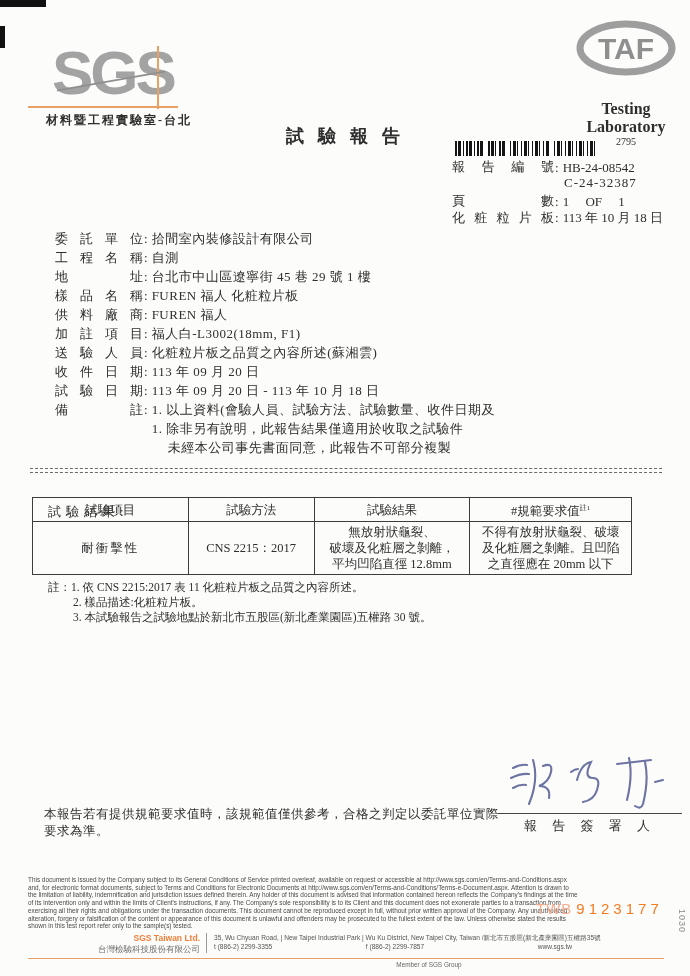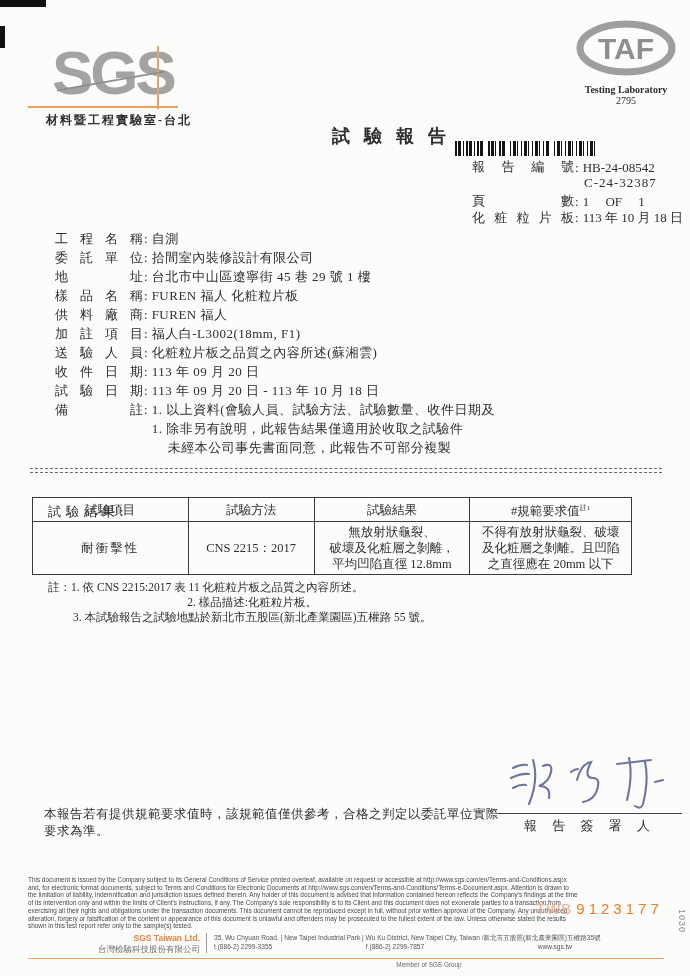--- a/index.html
+++ b/index.html
@@ -10,30 +10,30 @@
   .scan-mark-2{position:absolute;left:0;top:26px;width:5px;height:22px;background:#111;}
   
   .sgs-logo{position:absolute;left:52px;top:42px;font-family:"Liberation Sans","DejaVu Sans",sans-serif;
             font-weight:bold;font-size:62px;line-height:62px;color:#a3a3a3;letter-spacing:-3px;}
   .sgs-hline{position:absolute;left:28px;top:106px;width:150px;height:2px;background:#e8a064;}
   .sgs-vline{position:absolute;left:157px;top:46px;width:2px;height:63px;background:#e8a064;}
   .sgs-swoosh{position:absolute;left:56px;top:80px;width:110px;height:2px;background:#8f8f8f;
               transform:rotate(-10deg);border-radius:2px;}
   .lab-name{position:absolute;left:46px;top:112px;font-size:12px;font-weight:bold;letter-spacing:2px;}
   
-  .doc-title{position:absolute;left:240px;top:124px;width:220px;text-align:right;
+  .doc-title{position:absolute;left:240px;top:124px;width:220px;text-align:center;
              font-size:18px;font-weight:bold;letter-spacing:14px;}
   
   .taf{position:absolute;left:568px;top:20px;width:116px;text-align:center;}
-  .taf-line1{font-size:10px;font-weight:bold;margin-top:2px;}
+  .taf-line1{font-size:16px;font-weight:bold;margin-top:18px;}
   .taf-line2{font-size:10px;}
   
   .barcode{position:absolute;left:455px;top:141px;width:140px;height:15px;
            background:repeating-linear-gradient(90deg,#151515 0 1.5px,#fff 1.5px 3px,#151515 3px 6px,#fff 6px 7.5px,#151515 7.5px 8.5px,#fff 8.5px 11px);}
-  .meta{position:absolute;left:472px;top:158px;font-size:13px;}
+  .meta{position:absolute;left:452px;top:158px;font-size:13px;}
   .meta-row{height:17px;white-space:nowrap;}
   .meta .jlabel{width:102px;}
   .report-no-2{margin-left:112px;letter-spacing:1px;margin-top:44px;}
   .jlabel{display:inline-block;text-align:justify;text-align-last:justify;vertical-align:bottom;}
   .colon{margin:0 4px 0 1px;}
   .pre{white-space:pre;}
   
   .fields{position:absolute;left:55px;top:230px;width:610px;font-size:13px;}
   .fieldrow{height:19px;white-space:nowrap;}
   .fields .jlabel{width:88px;}
@@ -46,21 +46,21 @@
   
   .results-label{position:absolute;left:48px;top:480px;font-size:13px;letter-spacing:5px;margin-top:23px;}
   table.results{position:absolute;left:32px;top:497px;width:600px;border-collapse:collapse;}
   table.results th,table.results td{border:1px solid #3c3c3c;text-align:center;
            font-size:12.5px;font-weight:normal;line-height:16px;padding:2px 2px;}
   table.results th{height:19px;}
   col.c1{width:26%;}col.c2{width:21%;}col.c3{width:26%;}col.c4{width:27%;}
   sup.hn{font-size:7px;vertical-align:super;}
   .item-cell{letter-spacing:2px;}
   .notes{position:absolute;left:48px;top:580px;font-size:11.5px;line-height:15px;}
-  .notes .n-indent{padding-left:25px;text-align:center;}
+  .notes .n-indent{padding-left:25px;}
   
   .disclaimer{position:absolute;left:44px;top:806px;width:460px;font-size:12.5px;letter-spacing:0.5px;}
   .sig-svg{position:absolute;left:505px;top:752px;}
   .sig-line{position:absolute;left:498px;top:813px;width:184px;border-top:1px solid #444;}
   .signer-label{position:absolute;left:502px;top:817px;width:176px;text-align:center;
                 font-size:13px;letter-spacing:6px;}
   
   .legal{position:absolute;left:28px;top:876px;width:636px;font-family:"Liberation Sans","DejaVu Sans",sans-serif;
          font-size:6.4px;line-height:7.7px;color:#4a4a4a;}
   .twb{position:absolute;left:536px;top:900px;font-family:Liberation Sans, sans-serif;
@@ -117,22 +117,22 @@
     </div>
     <div class="meta-row">
       <span class="jlabel">頁數</span><span class="colon">:</span><span class="pre">1     OF     1</span>
     </div>
     <div class="meta-row">
       <span class="jlabel">化粧粒片板</span><span class="colon">:</span><span>113 年 10 月 18 日</span>
     </div>
   </div>
 
   <div class="fields">
+    <div class="fieldrow"><span class="jlabel">委託單位</span><span class="colon">:</span><span class="fvalue">拾間室內裝修設計有限公司</span></div>
     <div class="fieldrow"><span class="jlabel">工程名稱</span><span class="colon">:</span><span class="fvalue">自測</span></div>
-    <div class="fieldrow"><span class="jlabel">委託單位</span><span class="colon">:</span><span class="fvalue">拾間室內裝修設計有限公司</span></div>
     <div class="fieldrow"><span class="jlabel">地址</span><span class="colon">:</span><span class="fvalue">台北市中山區遼寧街 45 巷 29 號 1 樓</span></div>
     <div class="fieldrow"><span class="jlabel">樣品名稱</span><span class="colon">:</span><span class="fvalue">FUREN 福人 化粧粒片板</span></div>
     <div class="fieldrow"><span class="jlabel">供料廠商</span><span class="colon">:</span><span class="fvalue">FUREN 福人</span></div>
     <div class="fieldrow"><span class="jlabel">加註項目</span><span class="colon">:</span><span class="fvalue">福人白-L3002(18mm, F1)</span></div>
     <div class="fieldrow"><span class="jlabel">送驗人員</span><span class="colon">:</span><span class="fvalue">化粧粒片板之品質之內容所述(蘇湘雲)</span></div>
     <div class="fieldrow"><span class="jlabel">收件日期</span><span class="colon">:</span><span class="fvalue">113 年 09 月 20 日</span></div>
     <div class="fieldrow"><span class="jlabel">試驗日期</span><span class="colon">:</span><span class="fvalue">113 年 09 月 20 日 - 113 年 10 月 18 日</span></div>
     <div class="fieldrow"><span class="jlabel">備註</span><span class="colon">:</span><span class="fvalue">1. 以上資料(會驗人員、試驗方法、試驗數量、收件日期及</span></div>
     <div class="fieldrow cont"><span class="jlabel"></span><span class="colon">:</span><span class="fvalue">1. 除非另有說明，此報告結果僅適用於收取之試驗件</span></div>
     <div class="fieldrow cont indent"><span class="jlabel"></span><span class="colon">:</span><span class="fvalue">未經本公司事先書面同意，此報告不可部分複製</span></div>
@@ -170,21 +170,21 @@
           <div>及化粧層之剝離。且凹陷</div>
           <div>之直徑應在 20mm 以下</div>
         </td>
       </tr>
     </tbody>
   </table>
 
   <div class="notes">
     <div>註：1. 依 CNS 2215:2017 表 11 化粧粒片板之品質之內容所述。</div>
     <div class="n-indent">2. 樣品描述:化粧粒片板。</div>
-    <div class="n-indent">3. 本試驗報告之試驗地點於新北市五股區(新北產業園區)五權路 55 號。</div>
+    <div class="n-indent">3. 本試驗報告之試驗地點於新北市五股區(新北產業園區)五權路 30 號。</div>
   </div>
 
   <div class="disclaimer">本報告若有提供規範要求值時，該規範值僅供參考，合格之判定以委託單位實際要求為準。</div>
   <svg class="sig-svg" width="175" height="60" viewBox="0 0 175 60">
     <g stroke="#6d74a3" stroke-width="2.1" fill="none" stroke-linecap="round">
       <path d="M8 16 Q16 12 22 13"></path>
       <path d="M6 26 Q16 21 24 22"></path>
       <path d="M8 36 Q15 32 21 33"></path>
       <path d="M28 8 Q34 28 24 52"></path>
       <path d="M38 14 Q48 10 46 20 Q44 30 34 34 Q46 34 44 46"></path>

